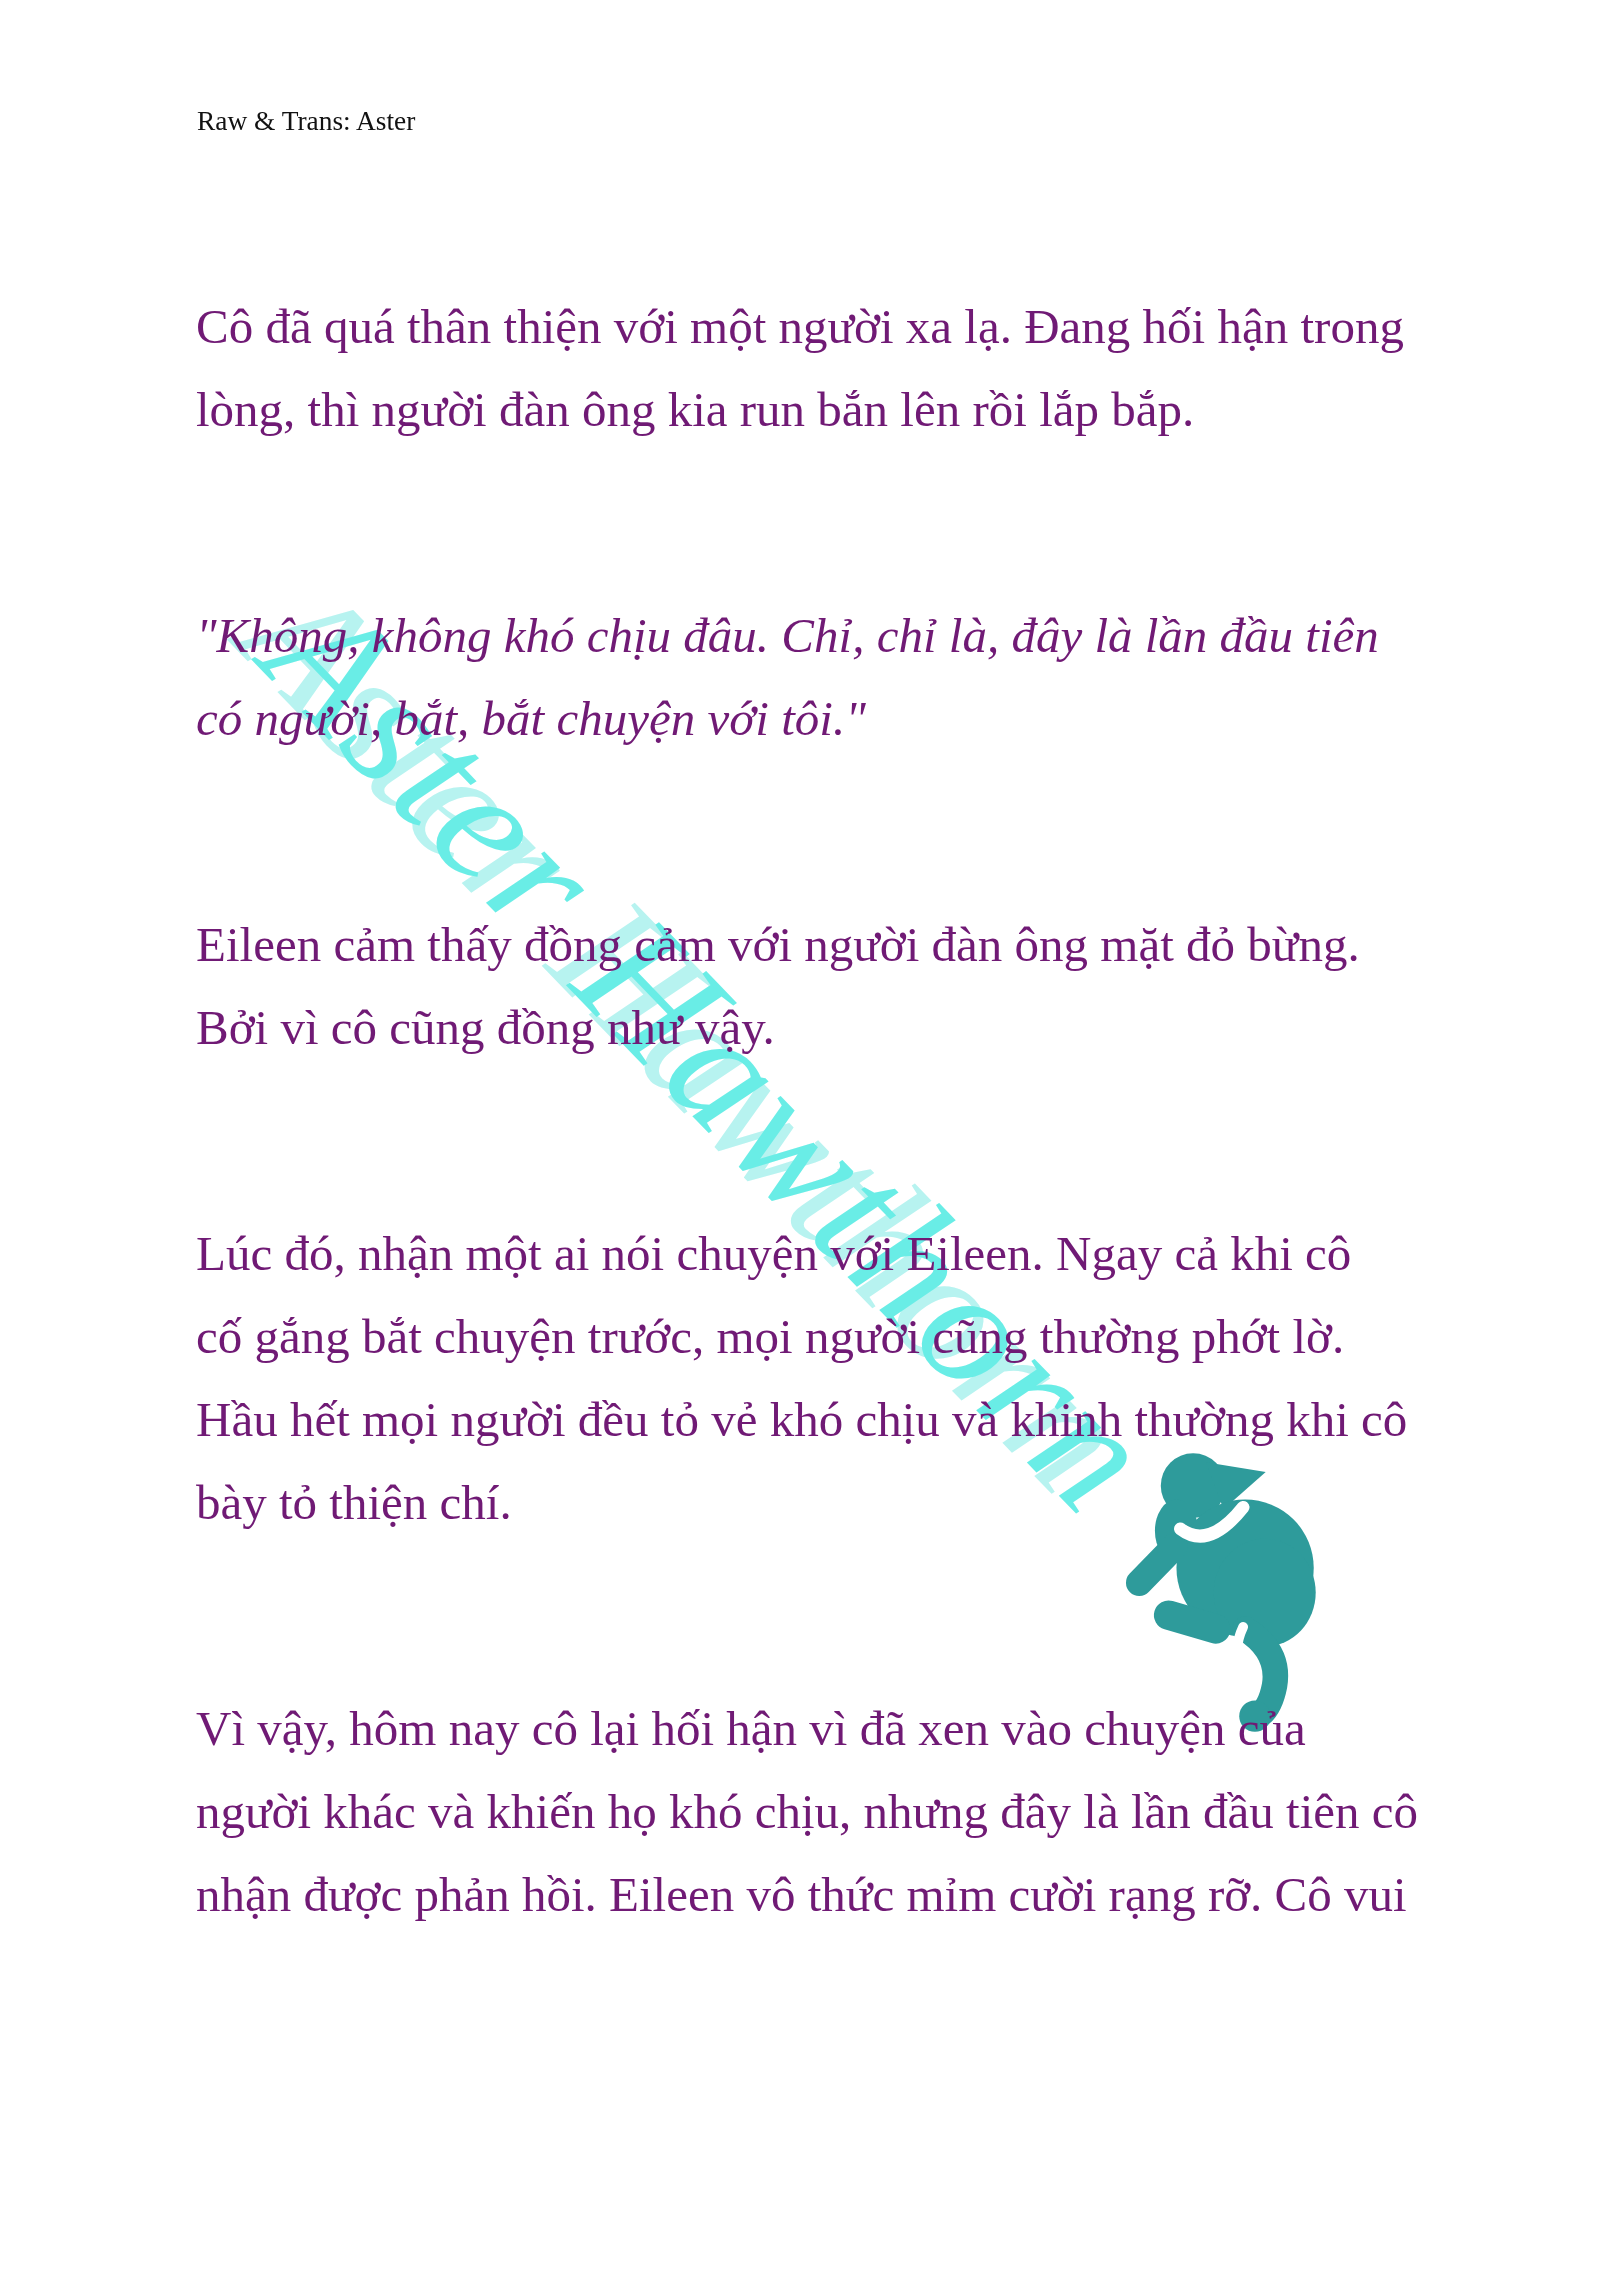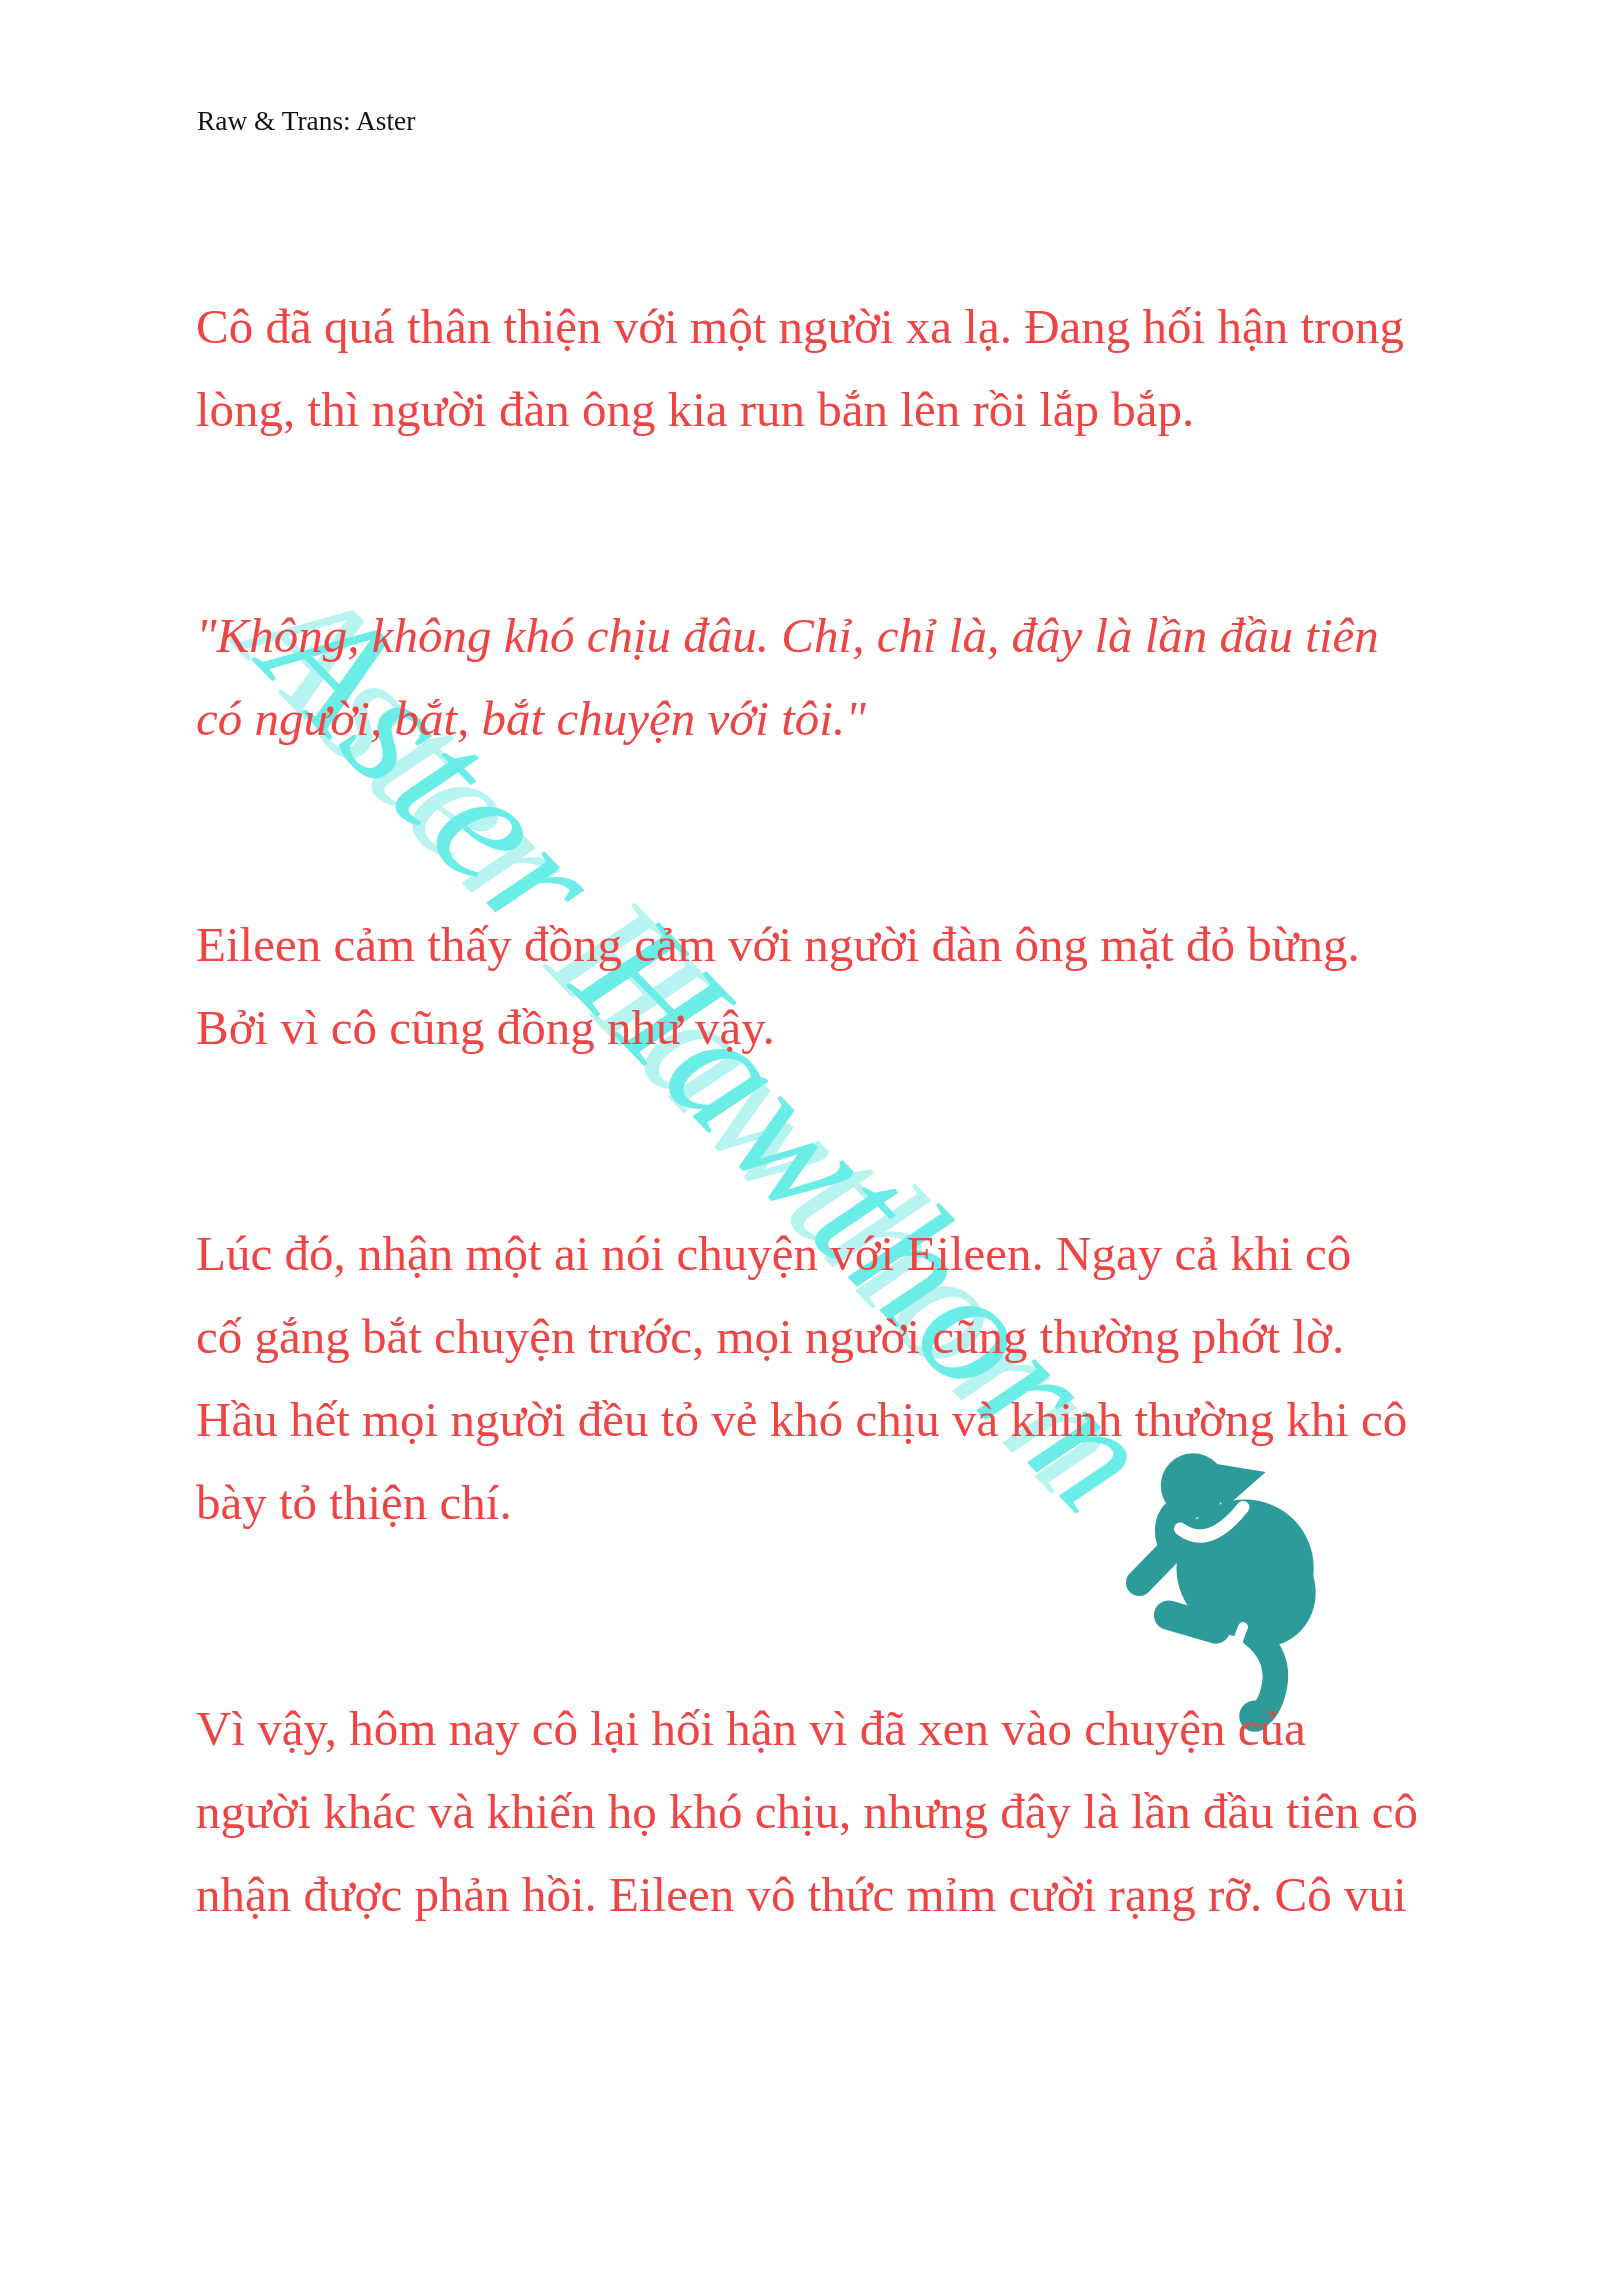--- a/index.html
+++ b/index.html
@@ -43,21 +43,21 @@
     width: 255px;
     height: 353px;
     z-index: 1;
   }
   .body-text {
     position: absolute;
     left: 196px;
     top: 285px;
     width: 1343px;
     z-index: 2;
-    color: #ef4444;
+    color: #701a75;
     font-size: 49px;
     line-height: 83px;
   }
   .para {
     margin: 0 0 143px 0;
     white-space: pre-line; 
   }
   .para.italic { font-style: italic; }
 </style>
 </head>

